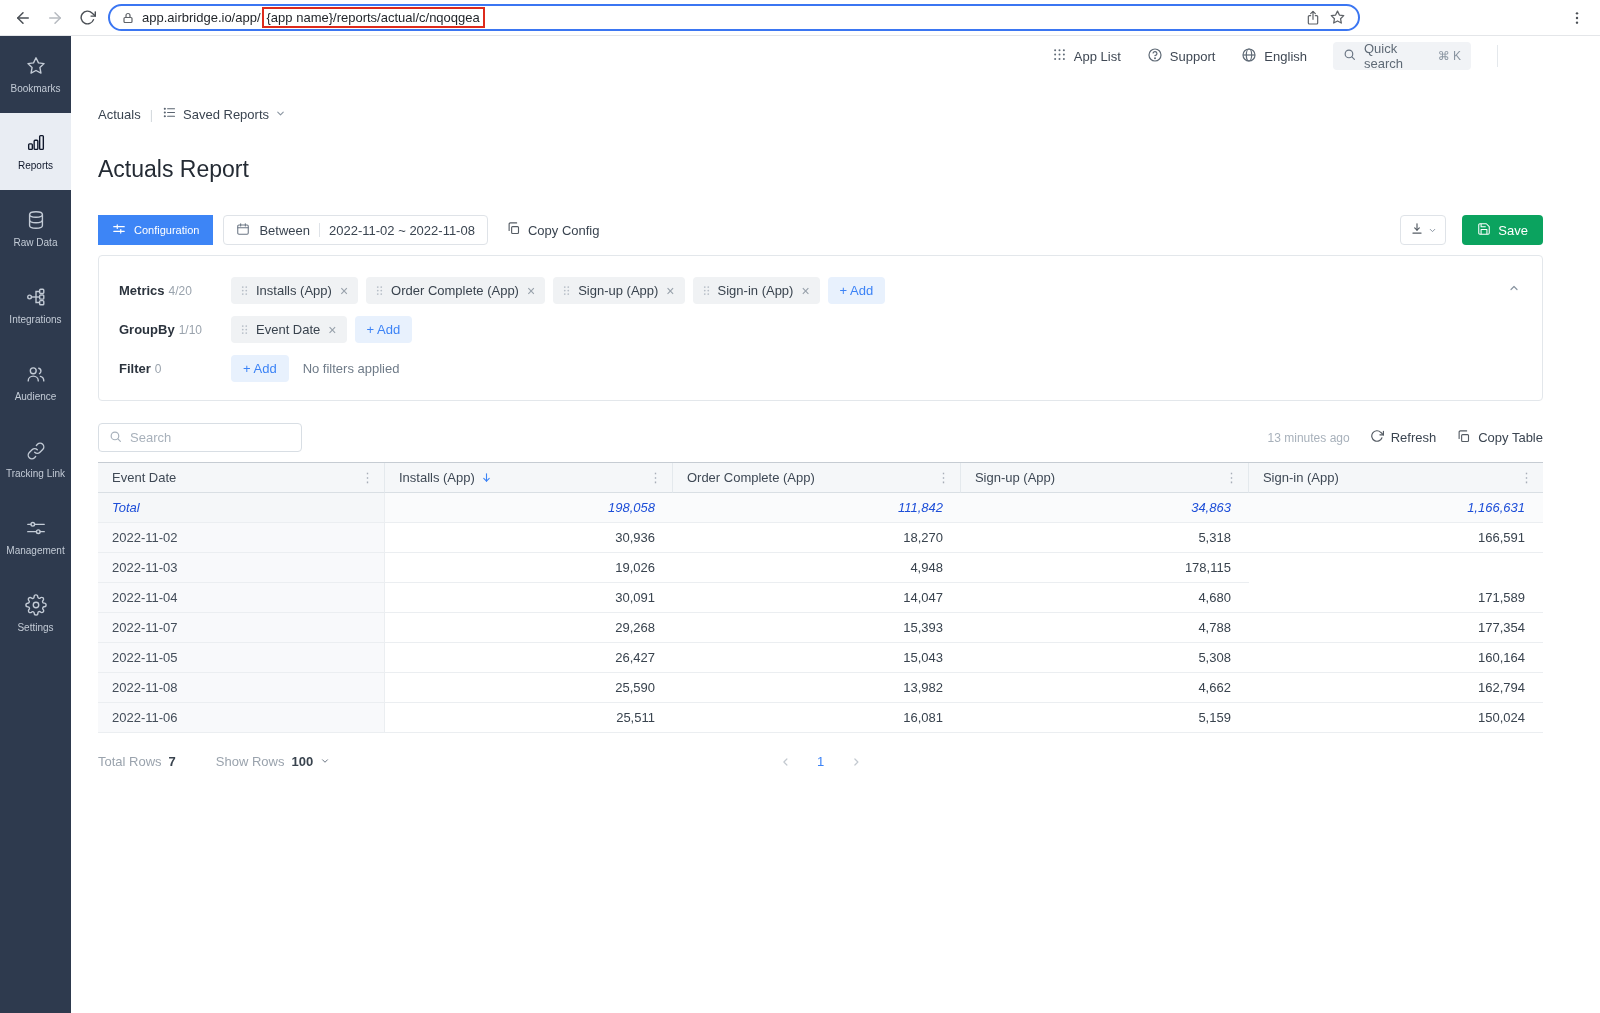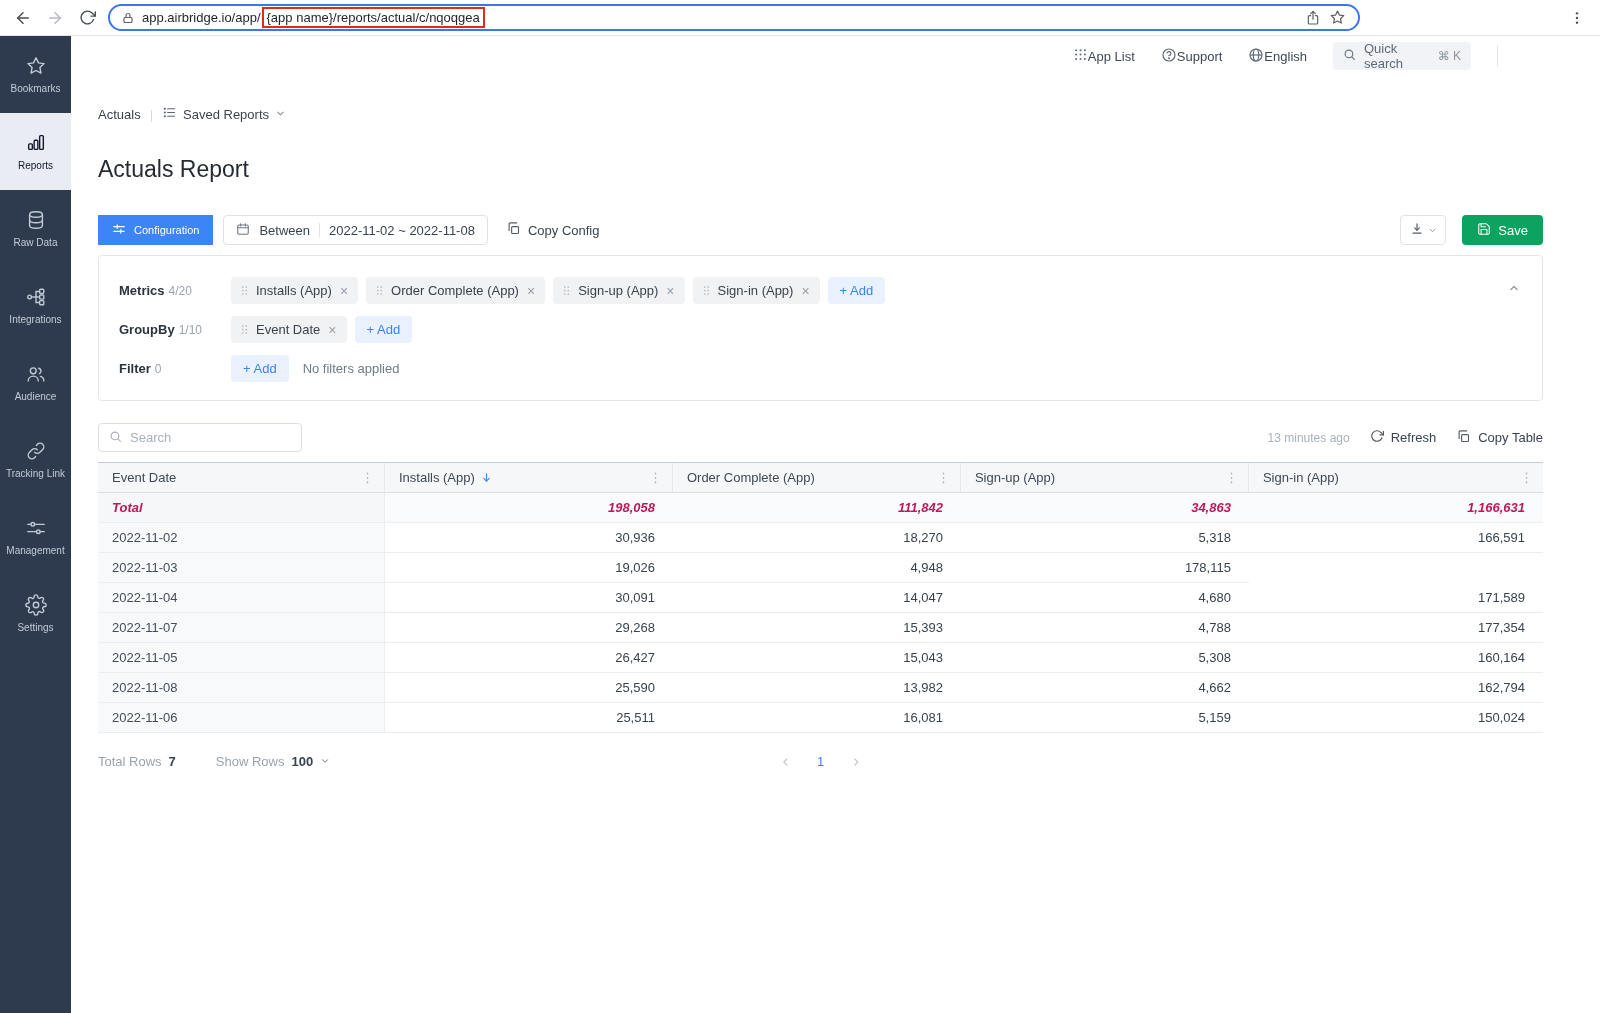--- a/index.html
+++ b/index.html
@@ -21,21 +21,21 @@
   
   .sidebar { position:absolute; left:0; top:36px; bottom:0; width:71px; background:#2e3a4e; z-index:5; }
   .side-item { height:77px; display:flex; flex-direction:column; align-items:center; justify-content:center; gap:6px; color:#c3cbd6; cursor:pointer; }
   .side-item .lbl { font-size:10px; text-align:left; line-height:1.2; padding:0 3px; }
   .side-item.active { background:#e9edf3; color:#0f172a; }
   .side-item svg { display:block; }
 
   
   .main { margin-left:71px; }
   .topbar { height:40px; display:flex; align-items:center; justify-content:flex-end; padding-right:102px; gap:26px; }
-  .top-item { display:flex; align-items:center; font-size:13px; color:#3f4854; cursor:pointer; }
+  .top-item { display:flex; align-items:center; gap:7px; font-size:13px; color:#3f4854; cursor:pointer; }
   .top-item svg { color:#5f6a76; }
   .qsearch { width:138px; height:28px; background:#f1f3f6; border-radius:4px; display:flex; align-items:center; gap:8px; padding:0 10px; cursor:pointer; }
   .qsearch .ph { font-size:13px; color:#5f6a76; flex:1; }
   .qsearch .kbd { font-size:12px; color:#8a95a1; }
   .top-divider { width:1px; height:22px; background:#e4e8ec; }
 
   .content { padding:0 57px 0 27px; }
 
   .breadcrumb { margin-top:29px; display:flex; align-items:center; gap:9px; font-size:13px; color:#3a4450; }
   .bc-sep { color:#d5dadf; }
@@ -78,21 +78,21 @@
   
   .table { margin-top:10px; border-top:1px solid #c6ccd3; }
   .tr { display:grid; grid-template-columns:19.86% 19.93% 19.93% 19.93% 20.35%; }
   .th { height:30px; background:#f5f7f9; display:flex; align-items:center; padding:0 10px 0 14px; font-size:13px; color:#3f4955; border-bottom:1px solid #d9dfe4; border-right:1px solid #e4e9ed; cursor:pointer; }
   .th:last-child { border-right:none; }
   .th .kebab { margin-left:auto; color:#a7aeb8; font-size:13px; cursor:pointer; }
   .sort-ic { color:#3c83f6; margin-left:6px; display:flex; }
   .td { height:30px; display:flex; align-items:center; font-size:13px; border-bottom:1px solid #ebeef1; }
   .td.date { background:#f8f9fb; padding-left:14px; color:#434d59; border-right:1px solid #ebeef1; }
   .td.num { justify-content:flex-end; padding-right:18px; color:#39434e; }
-  .tr.total .td { font-style:italic; color:#be185d; background:#fafbfc;font-weight:bold; }
+  .tr.total .td { font-style:italic; color:#1d4ed8; background:#fafbfc; }
   .tr.total .td.date { background:#f5f7f9; }
 
   .table-footer { margin-top:21px; display:flex; align-items:center; position:relative; font-size:13px; }
   .tf-left { display:flex; align-items:center; gap:40px; }
   .tf-group { display:flex; align-items:center; gap:7px; }
   .tf-muted { color:#9aa3ad; }
   .tf-val { color:#39434e; font-weight:700; }
   .pager { position:absolute; left:50%; transform:translateX(-50%); display:flex; align-items:center; gap:26px; }
   .pager .arr { color:#c3c9d0; cursor:pointer; display:flex; }
   .pager .pg { color:#3c83f6; font-size:13px; cursor:pointer; }

